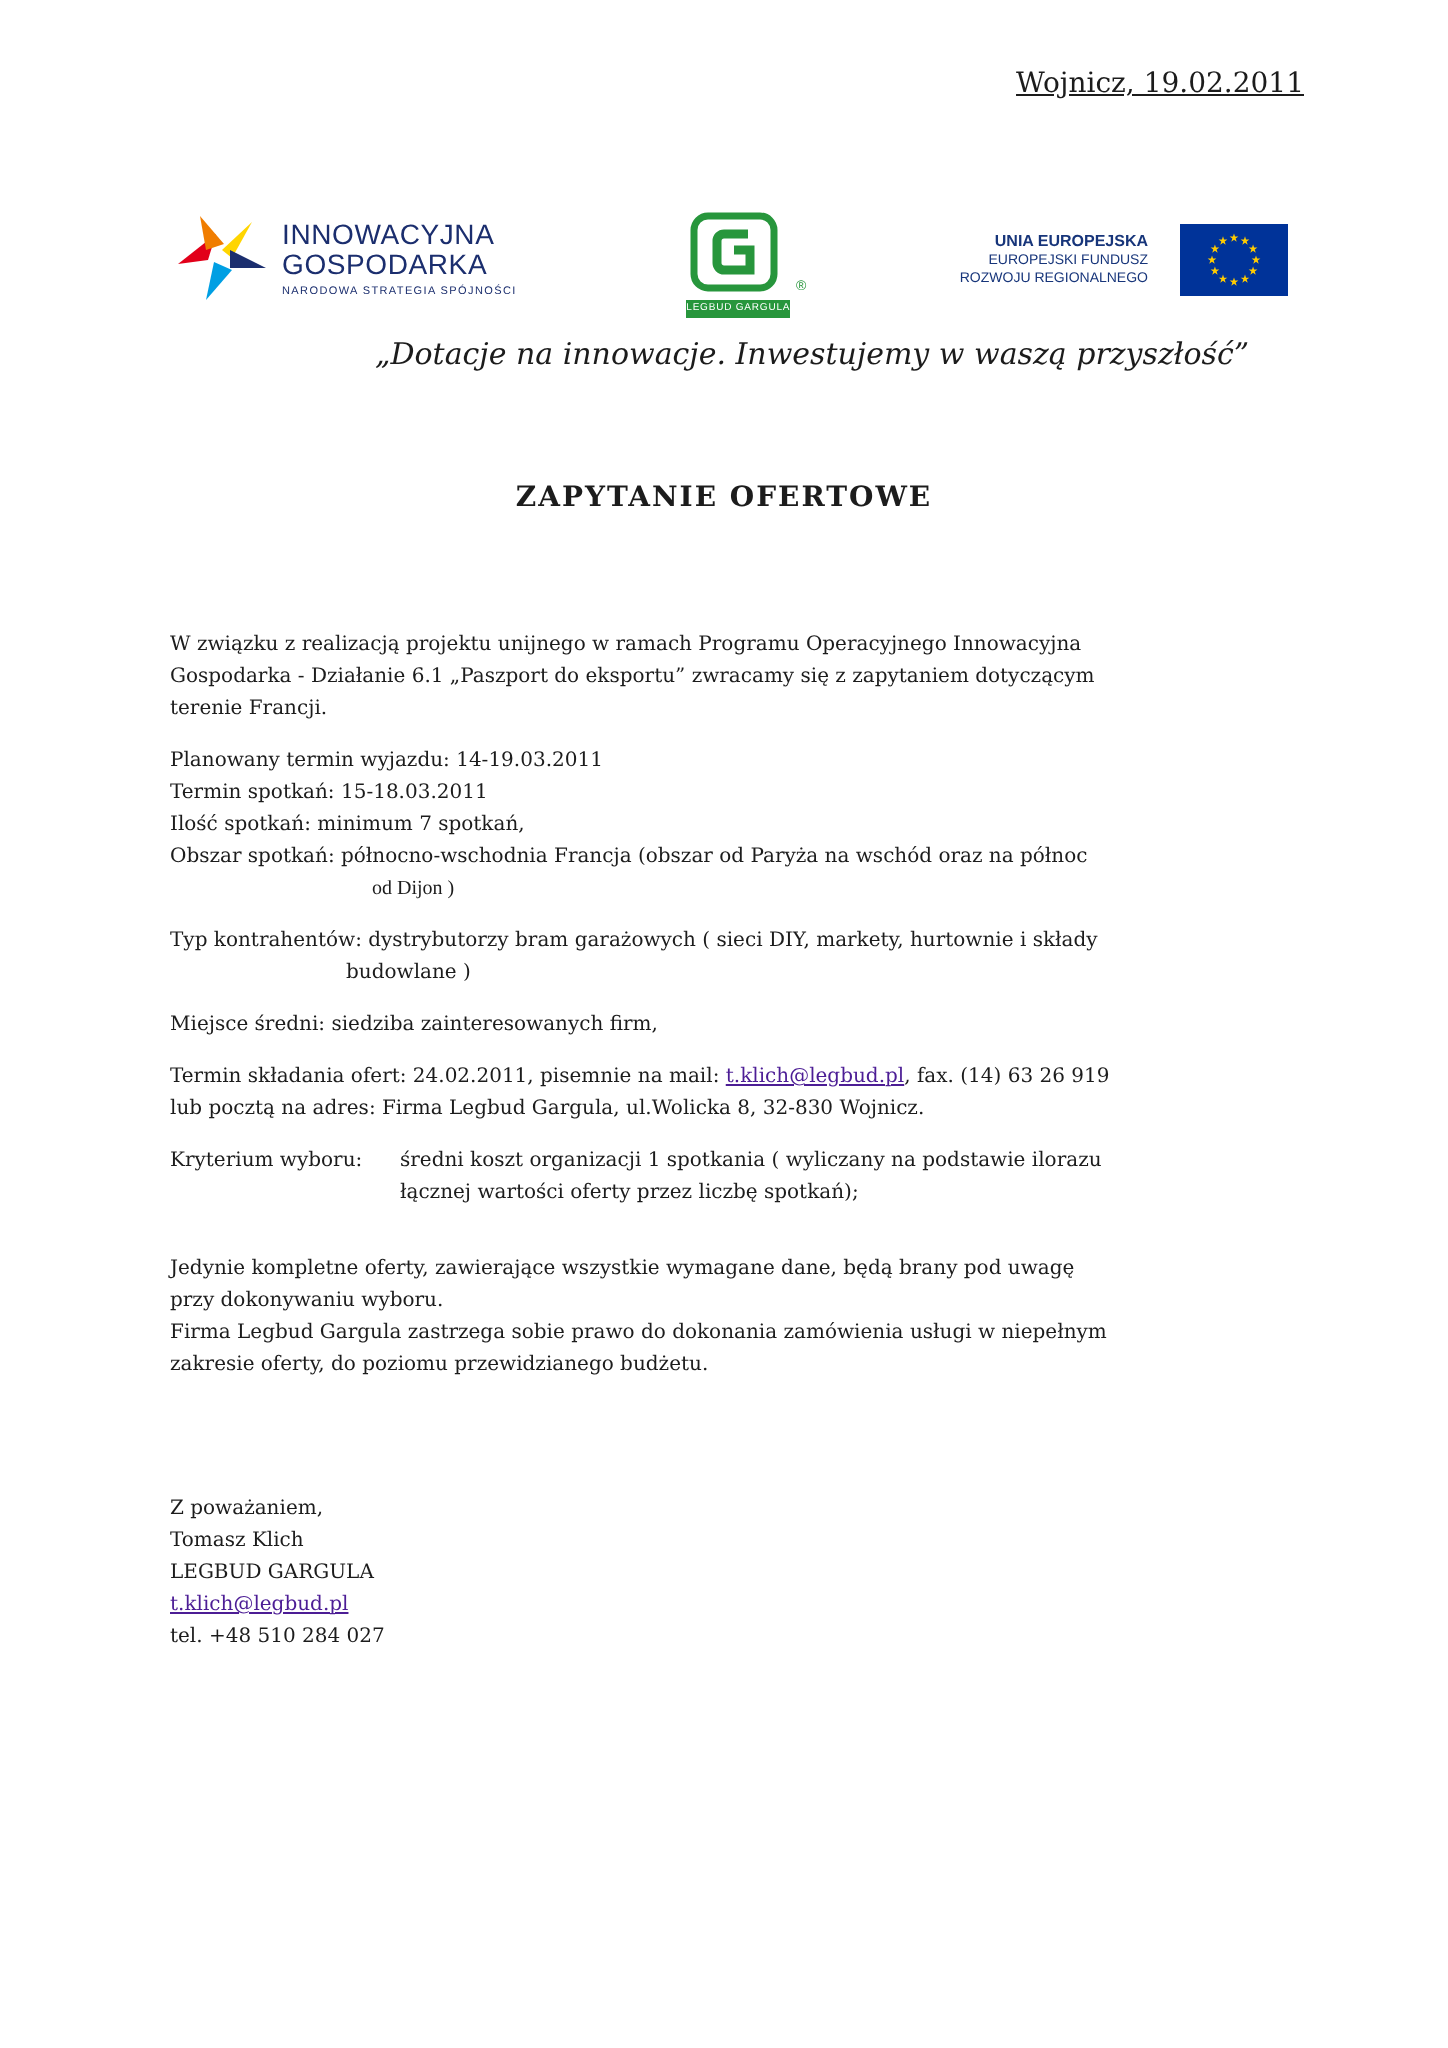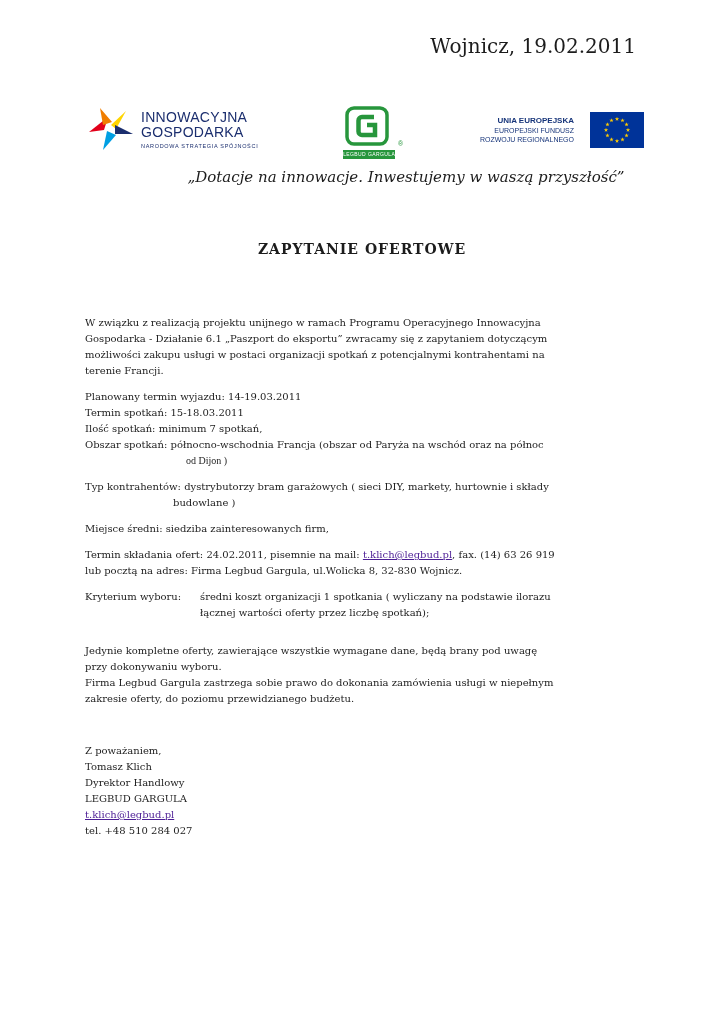--- a/index.html
+++ b/index.html
@@ -6,22 +6,23 @@
   html, body { background:#ffffff; }
   .page {
     position:relative;
     width:724px; height:1024px;
     background:#ffffff;
     font-family:"DejaVu Serif", serif;
     color:#1c1c1c;
     overflow:hidden;
   }
   .date {
-    position:absolute; top:34px; right:88px;
-    font-size:20px;
+    position:absolute; top:34px; right:72px;
+    font-size:14px;
+    text-decoration:underline;
   }
   .logo-row {
     position:absolute; top:106px; left:88px; width:556px;
     display:flex; justify-content:space-between; align-items:flex-start;
   }
   .ig { display:flex; align-items:center; gap:7px; }
   .ig-text { font-family:"Liberation Sans", sans-serif; color:#1b2e6e; }
   .ig-name { font-weight:normal; font-size:14px; line-height:15px; letter-spacing:0.3px; }
   .ig-sub { font-size:5.5px; letter-spacing:0.7px; margin-top:3px; white-space:nowrap; }
   .legbud { position:relative; display:flex; flex-direction:column; align-items:center; margin-top:0px; }
@@ -56,21 +57,21 @@
     position:absolute; top:315px; left:85px; right:40px;
     font-size:10px; line-height:16px;
   }
   .ln { white-space:nowrap; }
   .ind-dijon { padding-left:101px;font-family:Liberation Serif, serif; }
   .ind-bud   { padding-left:88px; }
   .ind-kry   { padding-left:115px; }
   .kry-label { display:inline-block; width:115px; }
   .mt  { margin-top:10px; }
   .mt2 { margin-top:22px; }
-  .sig { margin-top:36px; }
+  .sig { margin-top:56px; }
   a.link { color:#4c1d95; text-decoration:underline; cursor:pointer; }
 </style>
 </head>
 <body>
 
 <div class="page">
 
   <div class="date">Wojnicz, 19.02.2011</div>
 
   <div class="logo-row">
@@ -130,21 +131,20 @@
   </div>
 
   <div class="motto">„Dotacje na innowacje. Inwestujemy w waszą przyszłość”</div>
 
   <div class="title">ZAPYTANIE OFERTOWE</div>
 
   <div class="body">
 
     <div class="ln">W związku z realizacją projektu unijnego w ramach Programu Operacyjnego Innowacyjna</div>
     <div class="ln">Gospodarka - Działanie 6.1 „Paszport do eksportu” zwracamy się z zapytaniem dotyczącym</div>
-    <div class="ln">możliwości zakupu usługi w postaci organizacji spotkań z potencjalnymi kontrahentami na</div>
     <div class="ln">terenie Francji.</div>
 
     <div class="ln mt">Planowany termin wyjazdu: 14-19.03.2011</div>
     <div class="ln">Termin spotkań: 15-18.03.2011</div>
     <div class="ln">Ilość spotkań: minimum 7 spotkań,</div>
     <div class="ln">Obszar spotkań: północno-wschodnia Francja (obszar od Paryża na wschód oraz na północ</div>
     <div class="ln ind-dijon">od Dijon )</div>
 
     <div class="ln mt">Typ kontrahentów: dystrybutorzy bram garażowych ( sieci DIY, markety, hurtownie i składy</div>
     <div class="ln ind-bud">budowlane )</div>
@@ -161,20 +161,19 @@
     </div>
     <div class="ln ind-kry">łącznej wartości oferty przez liczbę spotkań);</div>
 
     <div class="ln mt2">Jedynie kompletne oferty, zawierające wszystkie wymagane dane, będą brany pod uwagę</div>
     <div class="ln">przy dokonywaniu wyboru.</div>
     <div class="ln">Firma Legbud Gargula zastrzega sobie prawo do dokonania zamówienia usługi w niepełnym</div>
     <div class="ln">zakresie oferty, do poziomu przewidzianego budżetu.</div>
 
     <div class="ln sig">Z poważaniem,</div>
     <div class="ln">Tomasz Klich</div>
-    <div class="ln">Dyrektor Handlowy</div>
     <div class="ln">LEGBUD GARGULA</div>
     <div class="ln"><a class="link">t.klich@legbud.pl</a></div>
     <div class="ln">tel. +48 510 284 027</div>
 
   </div>
 
 </div>
 
 </body></html>

